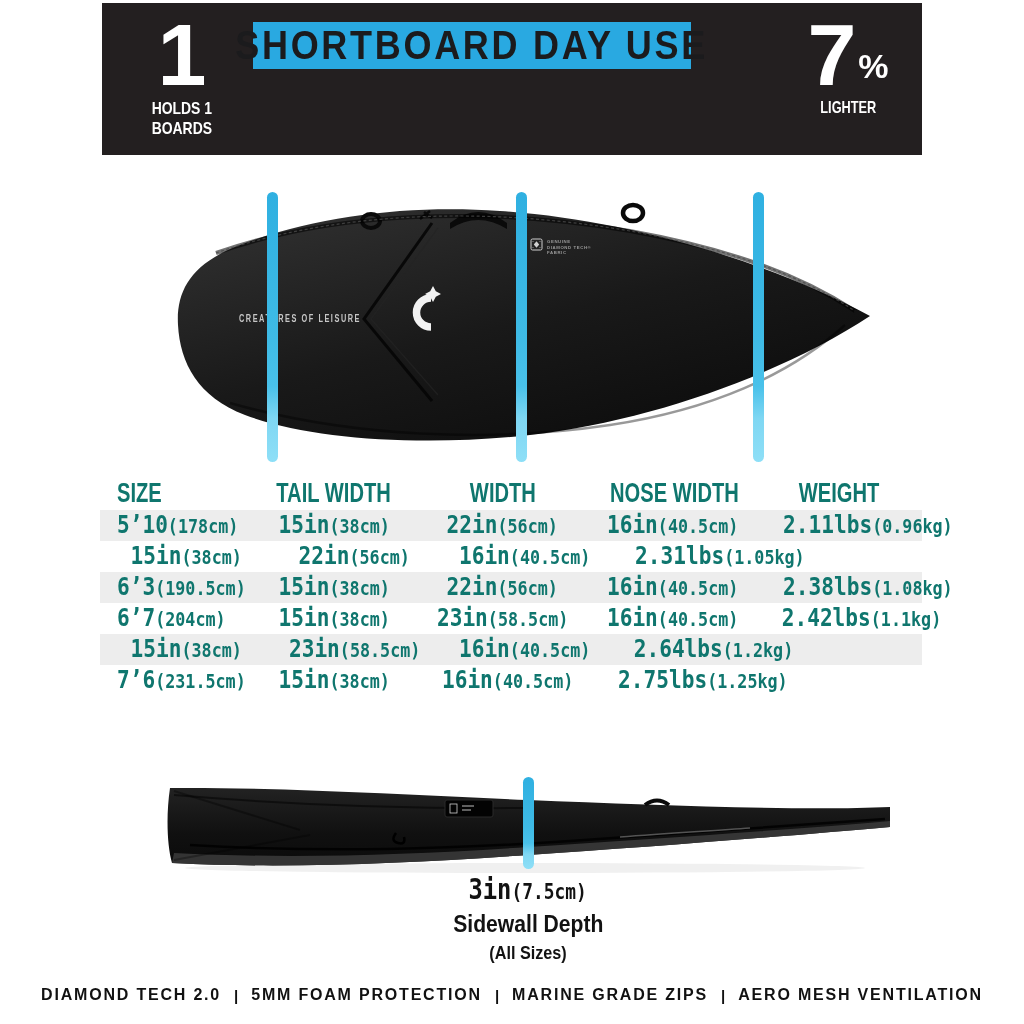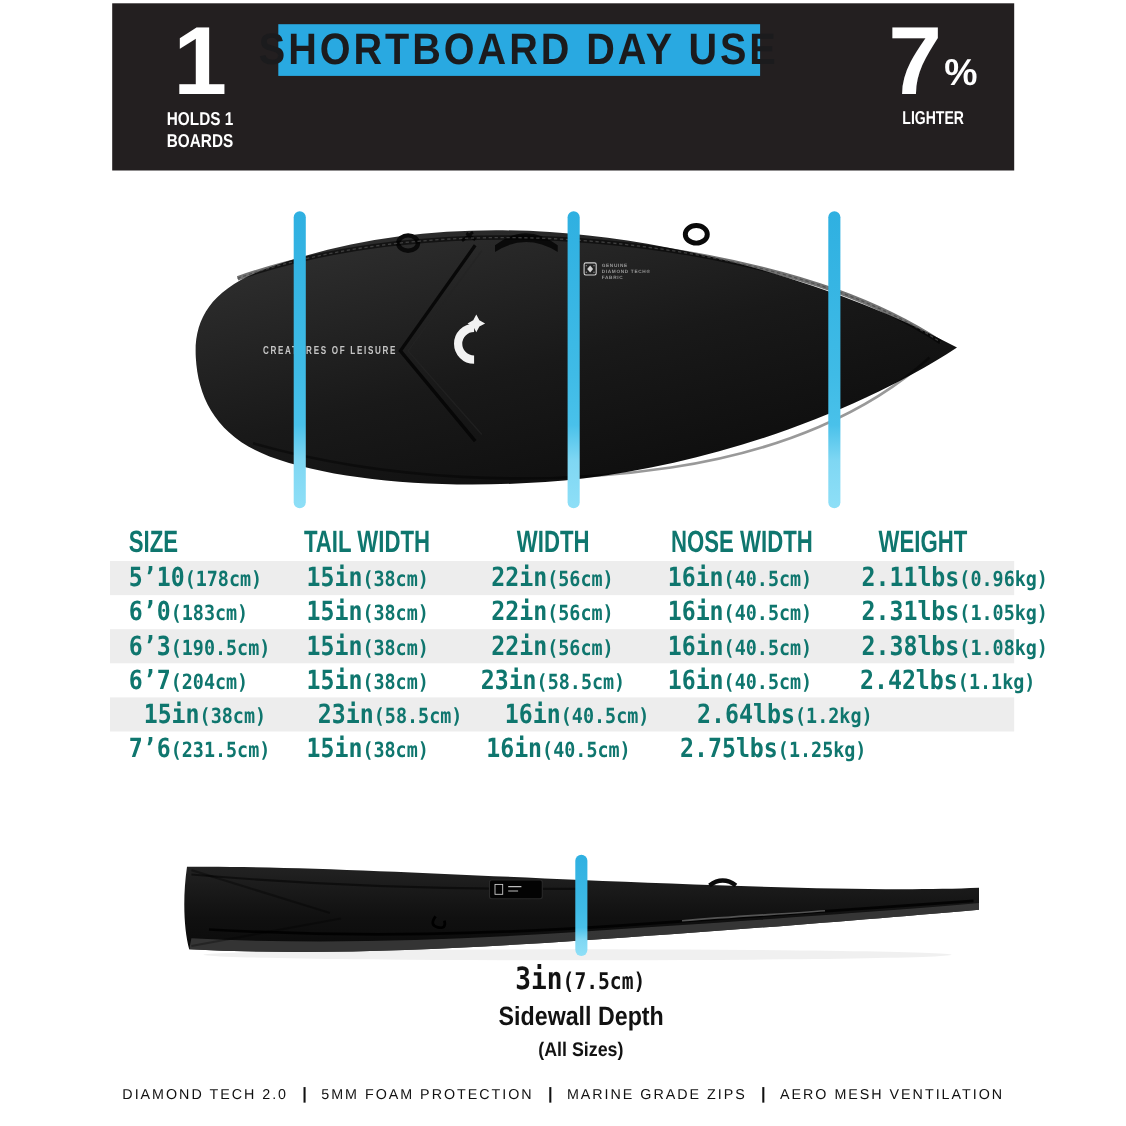--- a/index.html
+++ b/index.html
@@ -61,21 +61,21 @@
   .sw2{line-height:28px;}
   .sw2 span{display:inline-block;transform:scaleX(.88);transform-origin:center;
             font-weight:bold;font-size:24px;}
   .sw3{line-height:24px;}
   .sw3 span{display:inline-block;transform:scaleX(.9);transform-origin:center;
             font-weight:bold;font-size:18px;}
 
   
   .features{position:absolute;left:0;top:986px;width:1024px;display:flex;
             justify-content:center;align-items:center;color:#111;}
-  .features .item{font-weight:normal;font-size:13px;letter-spacing:1.8px;white-space:nowrap;}
+  .features .item{font-weight:bold;font-size:16px;letter-spacing:1.8px;white-space:nowrap;}
   .features .sep{font-weight:bold;font-size:15px;padding:0 13px;}
 
   svg{position:absolute;}
   .svg-board{left:150px;top:195px;z-index:2;}
   .svg-side{left:150px;top:775px;z-index:2;}
 </style>
 </head>
 <body>
 
 <div class="stage">
@@ -159,21 +159,20 @@
     </div>
     <div>
         <div class="trow striped">
           <div class="tcell col0"><span class="cellwrap"><span class="main">5’10</span><span class="metric">(178cm)</span></span></div>
           <div class="tcell col1"><span class="cellwrap"><span class="main">15in</span><span class="metric">(38cm)</span></span></div>
           <div class="tcell col2"><span class="cellwrap"><span class="main">22in</span><span class="metric">(56cm)</span></span></div>
           <div class="tcell col3"><span class="cellwrap"><span class="main">16in</span><span class="metric">(40.5cm)</span></span></div>
           <div class="tcell col4"><span class="cellwrap"><span class="main">2.11lbs</span><span class="metric">(0.96kg)</span></span></div>
         </div>
         <div class="trow">
-          <div class="tcell col0"><span class="cellwrap"><span class="main">6’0</span><span class="metric">(183cm)</span></span></div>
           <div class="tcell col1"><span class="cellwrap"><span class="main">15in</span><span class="metric">(38cm)</span></span></div>
           <div class="tcell col2"><span class="cellwrap"><span class="main">22in</span><span class="metric">(56cm)</span></span></div>
           <div class="tcell col3"><span class="cellwrap"><span class="main">16in</span><span class="metric">(40.5cm)</span></span></div>
           <div class="tcell col4"><span class="cellwrap"><span class="main">2.31lbs</span><span class="metric">(1.05kg)</span></span></div>
         </div>
         <div class="trow striped">
           <div class="tcell col0"><span class="cellwrap"><span class="main">6’3</span><span class="metric">(190.5cm)</span></span></div>
           <div class="tcell col1"><span class="cellwrap"><span class="main">15in</span><span class="metric">(38cm)</span></span></div>
           <div class="tcell col2"><span class="cellwrap"><span class="main">22in</span><span class="metric">(56cm)</span></span></div>
           <div class="tcell col3"><span class="cellwrap"><span class="main">16in</span><span class="metric">(40.5cm)</span></span></div>

